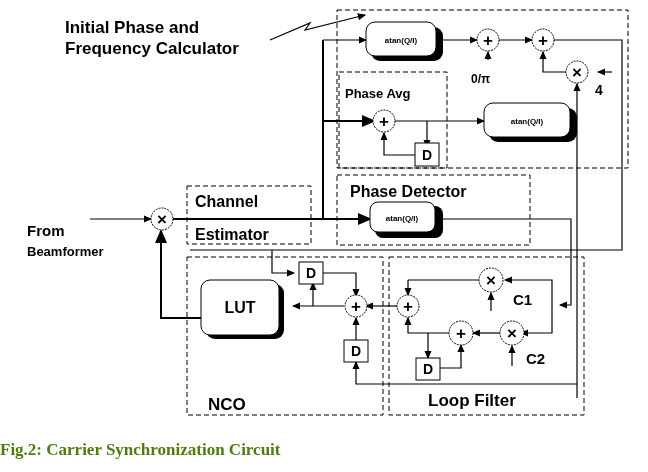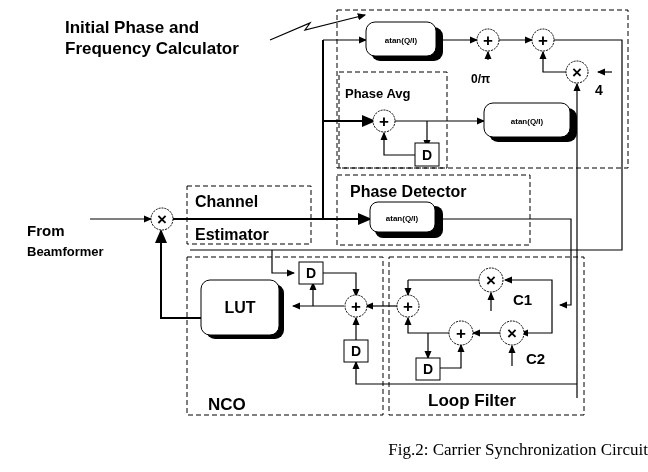--- a/index.html
+++ b/index.html
@@ -7,21 +7,21 @@
   svg { position: absolute; left: 0; top: 0; }
   .bold { font-family: "Liberation Sans", sans-serif; font-weight: 900; fill: #000; }
   .wire { stroke: #000; stroke-width: 1.2; fill: none; }
   .wire-thick { stroke: #000; stroke-width: 2; fill: none; }
   .dash { stroke: #000; stroke-width: 1; fill: none; stroke-dasharray: 5 3; }
   .op-circle { fill: #fff; stroke: #000; stroke-width: 1; stroke-dasharray: 2 1; }
   .op-glyph { font-family: "Liberation Sans", sans-serif; font-weight: 900; fill: #000; text-anchor: middle; dominant-baseline: central; }
   .rbox-shadow { fill: #000; }
   .rbox { fill: #fff; stroke: #000; stroke-width: 1; }
   .dbox { fill: #fff; stroke: #000; stroke-width: 1; }
-  .caption { position: absolute; left: 0; width: 648px; top: 440px; text-align: right; font-family: "Liberation Serif", serif; font-weight: normal; font-size: 17px; color: #000000; }
+  .caption { position: absolute; left: 0; width: 648px; top: 440px; text-align: left; font-family: "Liberation Serif", serif; font-weight: bold; font-size: 17px; color: #4d7c0f; }
 </style>
 </head>
 <body>
 
 <svg width="648" height="440" viewBox="0 0 648 440">
   <defs>
     <marker id="arr" markerWidth="7" markerHeight="6" refX="6" refY="3" orient="auto">
       <path d="M0,0 L7,3 L0,6 z" fill="#000"></path>
     </marker>
   </defs>

